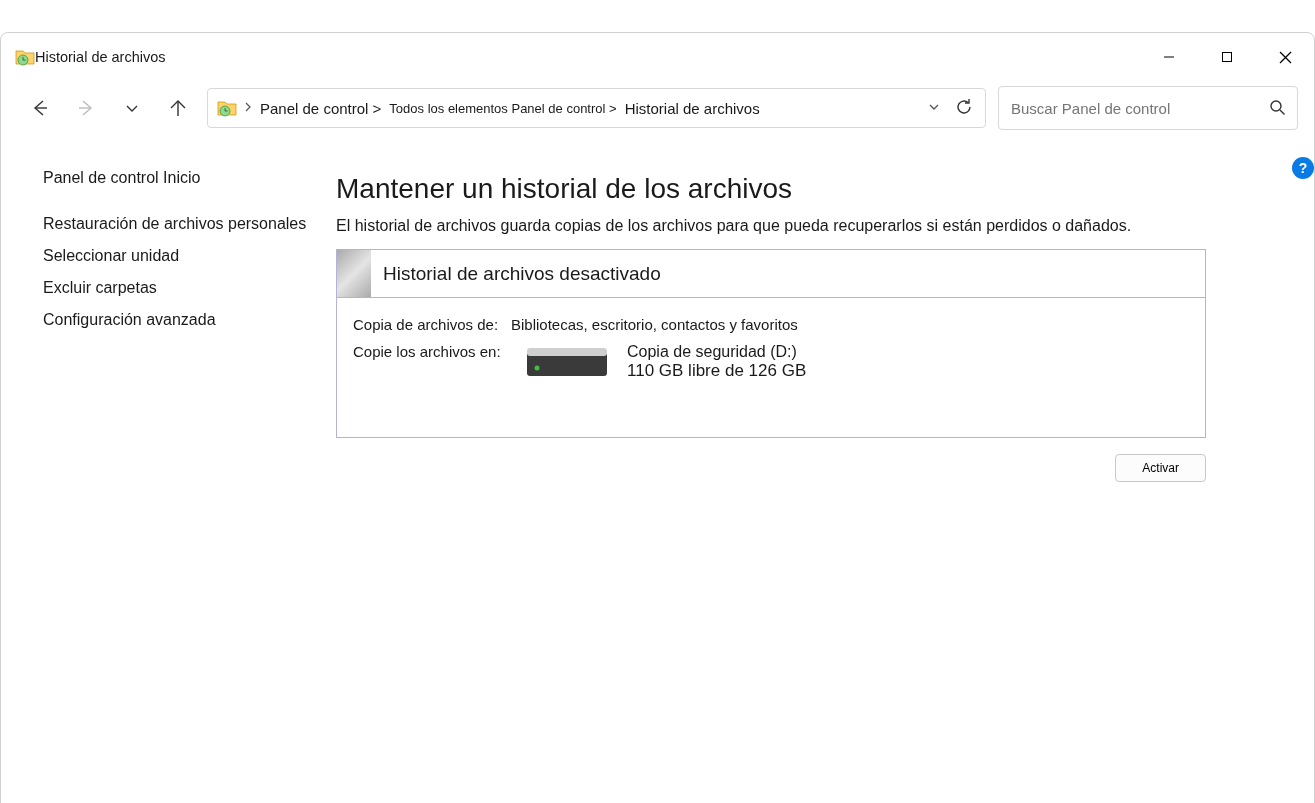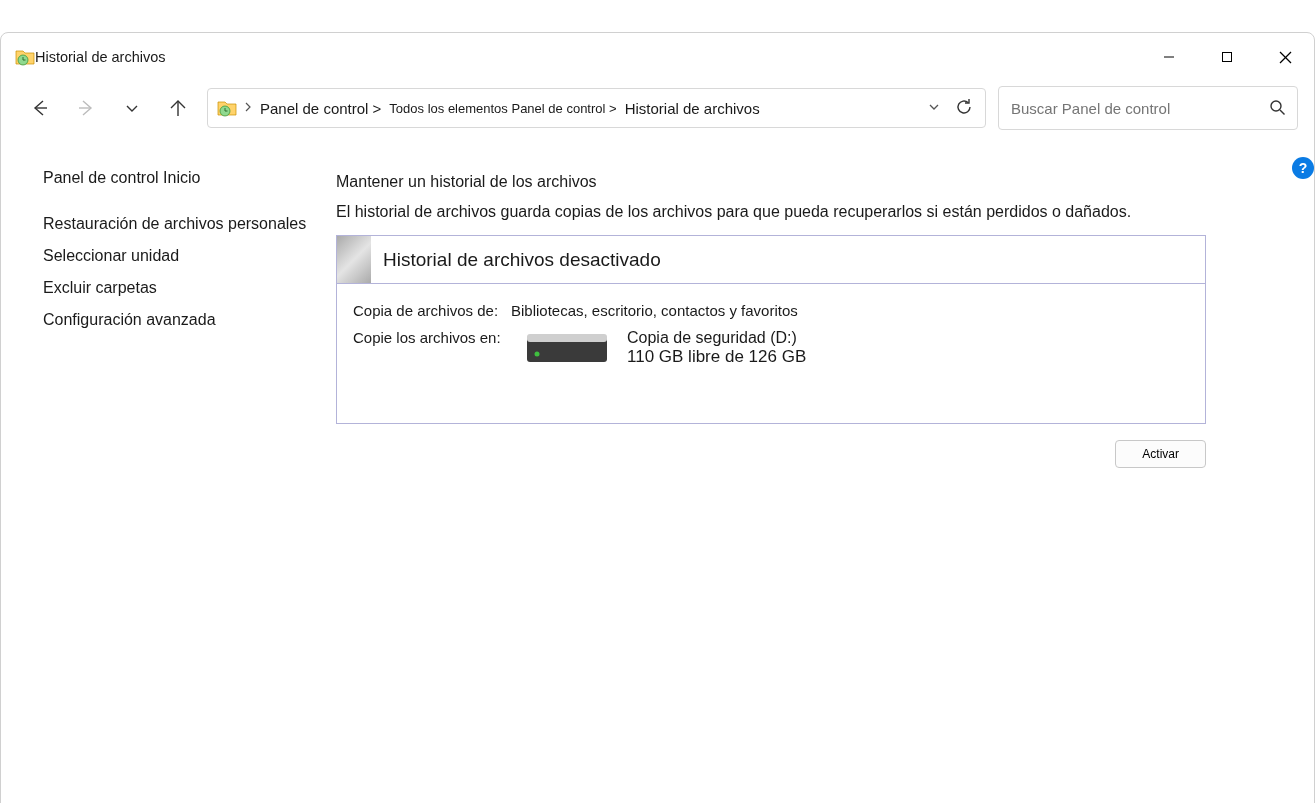--- a/index.html
+++ b/index.html
@@ -134,21 +134,21 @@
     width: 18px; height: 18px;
     margin-left: -24px;
   }
 
   .content {
     flex: 1;
     padding: 38px 100px 0 0;
     position: relative;
   }
   .content h1 {
-    font-size: 16px;
+    font-size: 28px;
     font-weight: 400;
     margin: 0 0 12px 0;
   }
   .content .subtitle {
     font-size: 16px;
     margin-bottom: 14px;
   }
   .status-box {
     border: 1px solid #b3b3d9;
     width: 870px;

